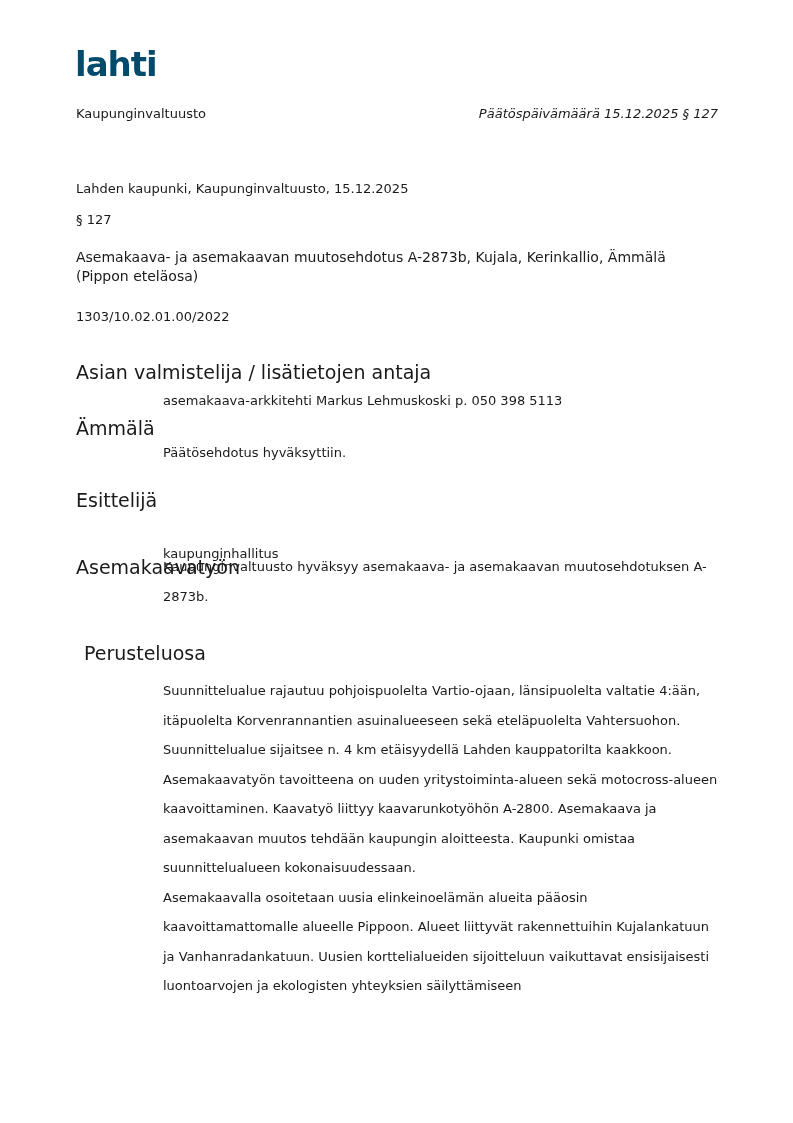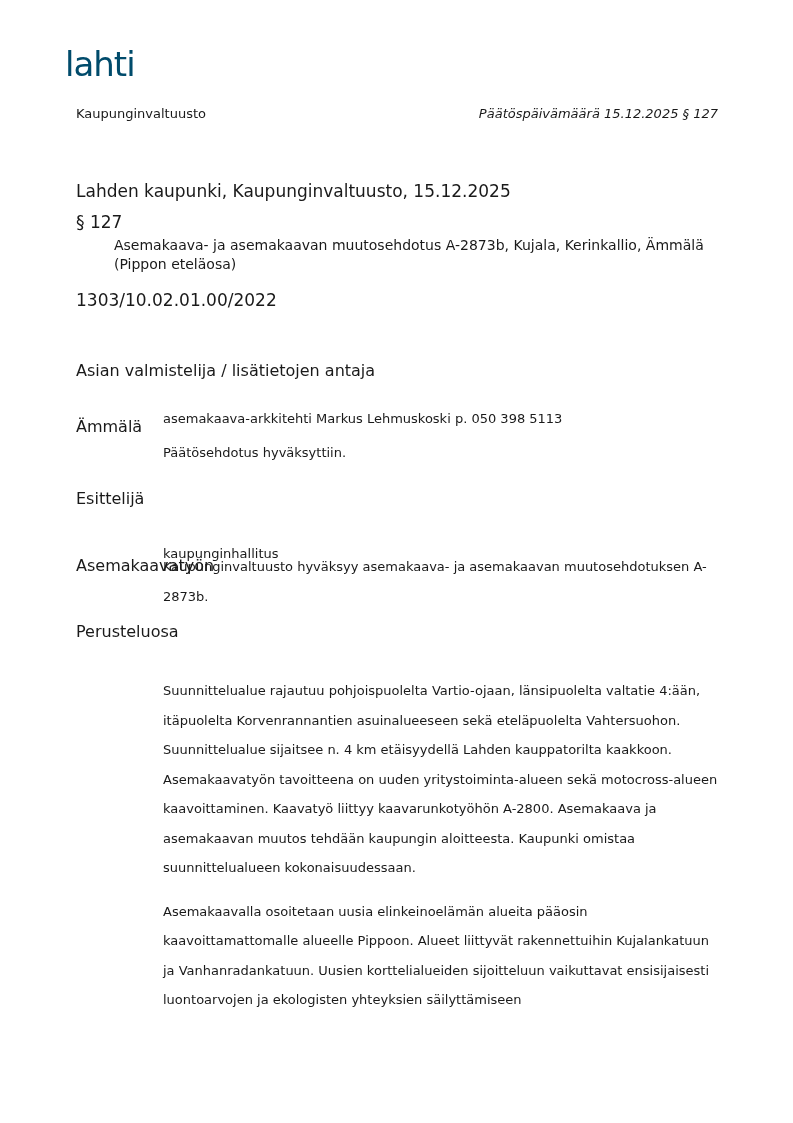--- a/index.html
+++ b/index.html
@@ -1,49 +1,49 @@
 <!DOCTYPE html>
 <html><head>
 <meta charset="utf-8">
 <style>
   html, body { margin: 0; padding: 0; background: #ffffff; }
   body { width: 793px; height: 1123px; position: relative; overflow: hidden;
          font-family: "DejaVu Sans", sans-serif; color: #1a1a1a; }
-  .logo { position: absolute; left: 65px; top: 44px; font-family: "DejaVu Sans", sans-serif;
-          font-weight: normal; font-size: 34px; letter-spacing: -1px; color: #004b6b; line-height: 40px; }
+  .logo { position: absolute; left: 75px; top: 44px; font-family: "DejaVu Sans", sans-serif;
+          font-weight: bold; font-size: 34px; letter-spacing: -1px; color: #004b6b; line-height: 40px; }
   .hdr-left { position: absolute; left: 76px; top: 106px; font-size: 13px; }
   .hdr-right { position: absolute; right: 75px; top: 106px; font-size: 13px; font-style: italic; }
-  .abs { position: absolute; left: 76px; font-size: 17px; }
-  .title { position: absolute; left: 76px; top: 236px; width: 620px; font-size: 14px; line-height: 19px; margin-left: 38px; }
-  .sec-label { position: absolute; left: 76px; font-size: 16px; }
+  .abs { position: absolute; left: 76px; font-size: 13px; }
+  .title { position: absolute; left: 76px; top: 248px; width: 620px; font-size: 14px; line-height: 19px; }
+  .sec-label { position: absolute; left: 76px; font-size: 19px; }
   .sec-body { position: absolute; left: 163px; width: 555px; font-size: 13px; line-height: 29.5px; }
-  .para + .para { margin-top: 14px; }
+  .para + .para { }
 </style>
 </head>
 <body>
 
 <div class="logo">lahti</div>
 
 <div class="hdr-left">Kaupunginvaltuusto</div>
 <div class="hdr-right">Päätöspäivämäärä 15.12.2025 § 127</div>
 
 <div class="abs" style="top:181px;">Lahden kaupunki, Kaupunginvaltuusto, 15.12.2025</div>
 <div class="abs" style="top:212px;">§ 127</div>
 <div class="title">Asemakaava- ja asemakaavan muutosehdotus A-2873b, Kujala, Kerinkallio, Ämmälä (Pippon eteläosa)</div>
-<div class="abs" style="top:290px;text-align:right;">1303/10.02.01.00/2022</div>
+<div class="abs" style="top:309px;text-align:right;">1303/10.02.01.00/2022</div>
 
 <div class="sec-label" style="top:361px;">Asian valmistelija / lisätietojen antaja</div>
-<div class="sec-body" style="top:404px;">asemakaava-arkkitehti Markus Lehmuskoski p. 050 398 5113</div>
+<div class="sec-body" style="top:386px;">asemakaava-arkkitehti Markus Lehmuskoski p. 050 398 5113</div>
 
 <div class="sec-label" style="top:417px;">Ämmälä</div>
 <div class="sec-body" style="top:438px;">Päätösehdotus hyväksyttiin.</div>
 
 <div class="sec-label" style="top:489px;">Esittelijä</div>
 <div class="sec-body" style="top:539px;">kaupunginhallitus</div>
 
 <div class="sec-label" style="top:556px;">Asemakaavatyön</div>
 <div class="sec-body" style="top:552px;">Kaupunginvaltuusto hyväksyy asemakaava- ja asemakaavan muutosehdotuksen A-2873b.</div>
 
-<div class="sec-label" style="top:622px;">Perusteluosa</div>
+<div class="sec-label" style="top:642px;margin-left:8px;">Perusteluosa</div>
 <div class="sec-body" style="top:676px;">
   <div class="para">Suunnittelualue rajautuu pohjoispuolelta Vartio-ojaan, länsipuolelta valtatie 4:ään, itäpuolelta Korvenrannantien asuinalueeseen sekä eteläpuolelta Vahtersuohon. Suunnittelualue sijaitsee n. 4 km etäisyydellä Lahden kauppatorilta kaakkoon. Asemakaavatyön tavoitteena on uuden yritystoiminta-alueen sekä motocross-alueen kaavoittaminen. Kaavatyö liittyy kaavarunkotyöhön A-2800. Asemakaava ja asemakaavan muutos tehdään kaupungin aloitteesta. Kaupunki omistaa suunnittelualueen kokonaisuudessaan.</div>
   <div class="para">Asemakaavalla osoitetaan uusia elinkeinoelämän alueita pääosin kaavoittamattomalle alueelle Pippoon. Alueet liittyvät rakennettuihin Kujalankatuun ja Vanhanradankatuun. Uusien korttelialueiden sijoitteluun vaikuttavat ensisijaisesti luontoarvojen ja ekologisten yhteyksien säilyttämiseen</div>
 </div>
 
 </body></html>

